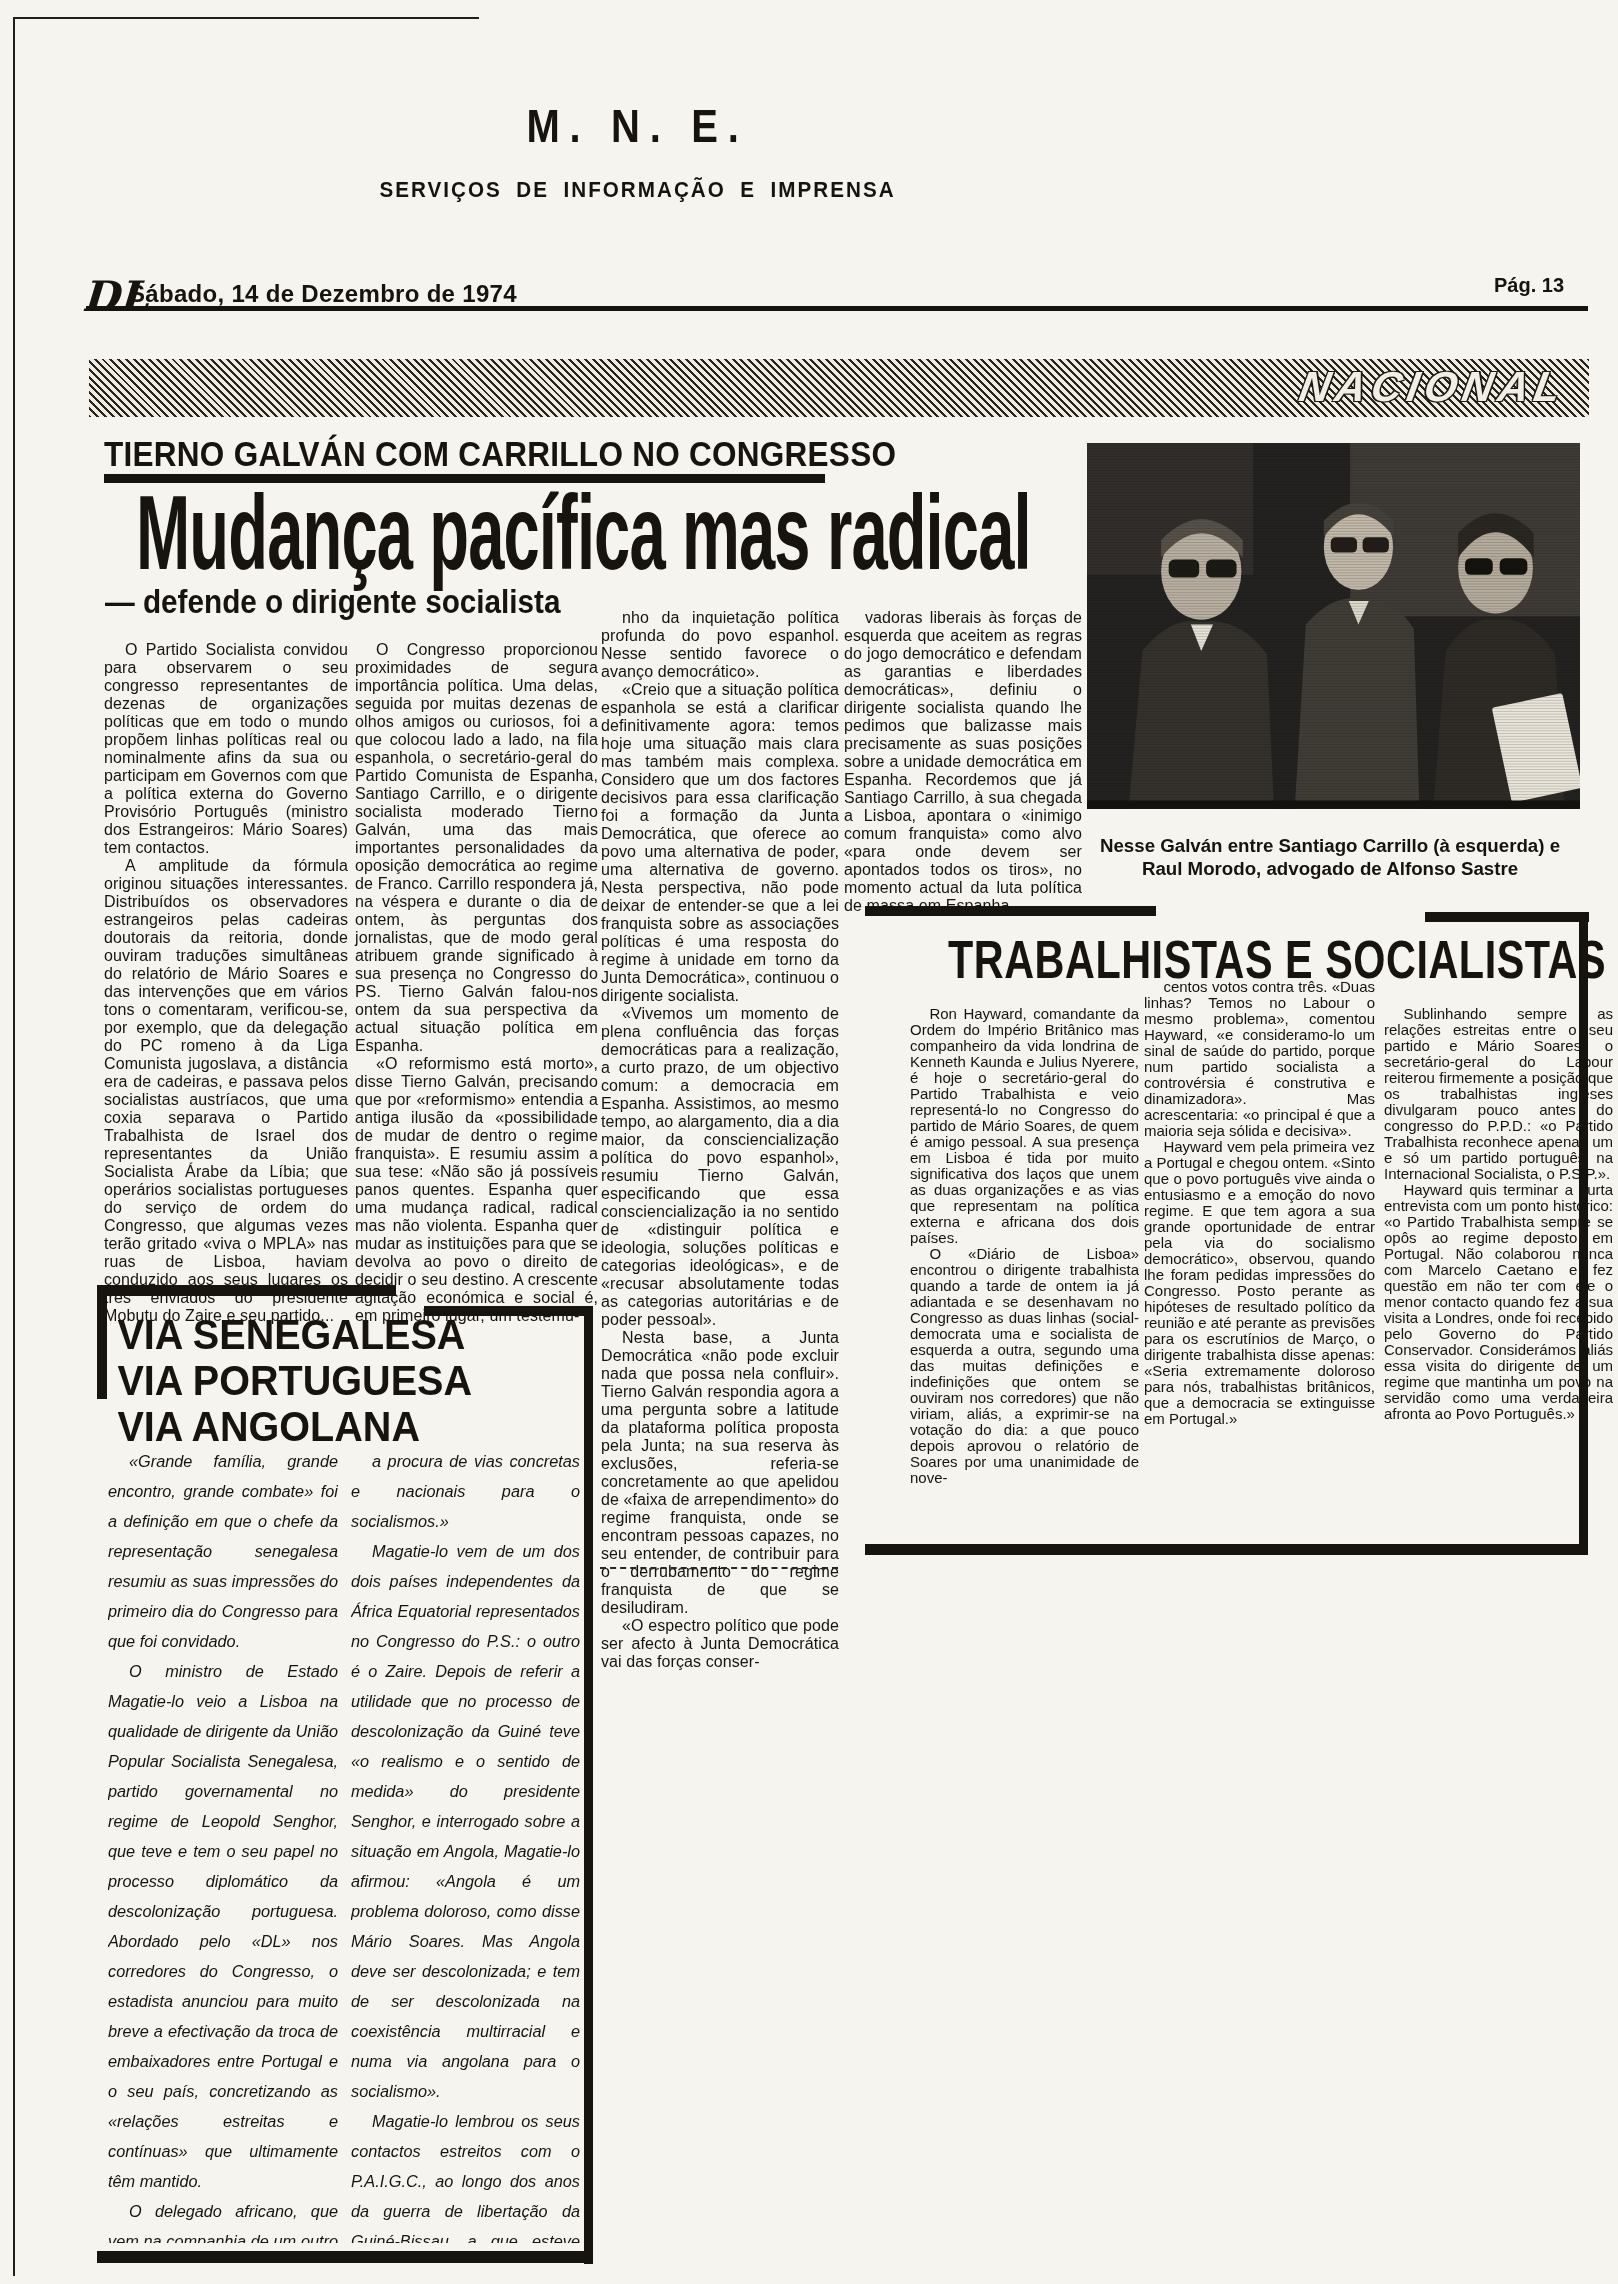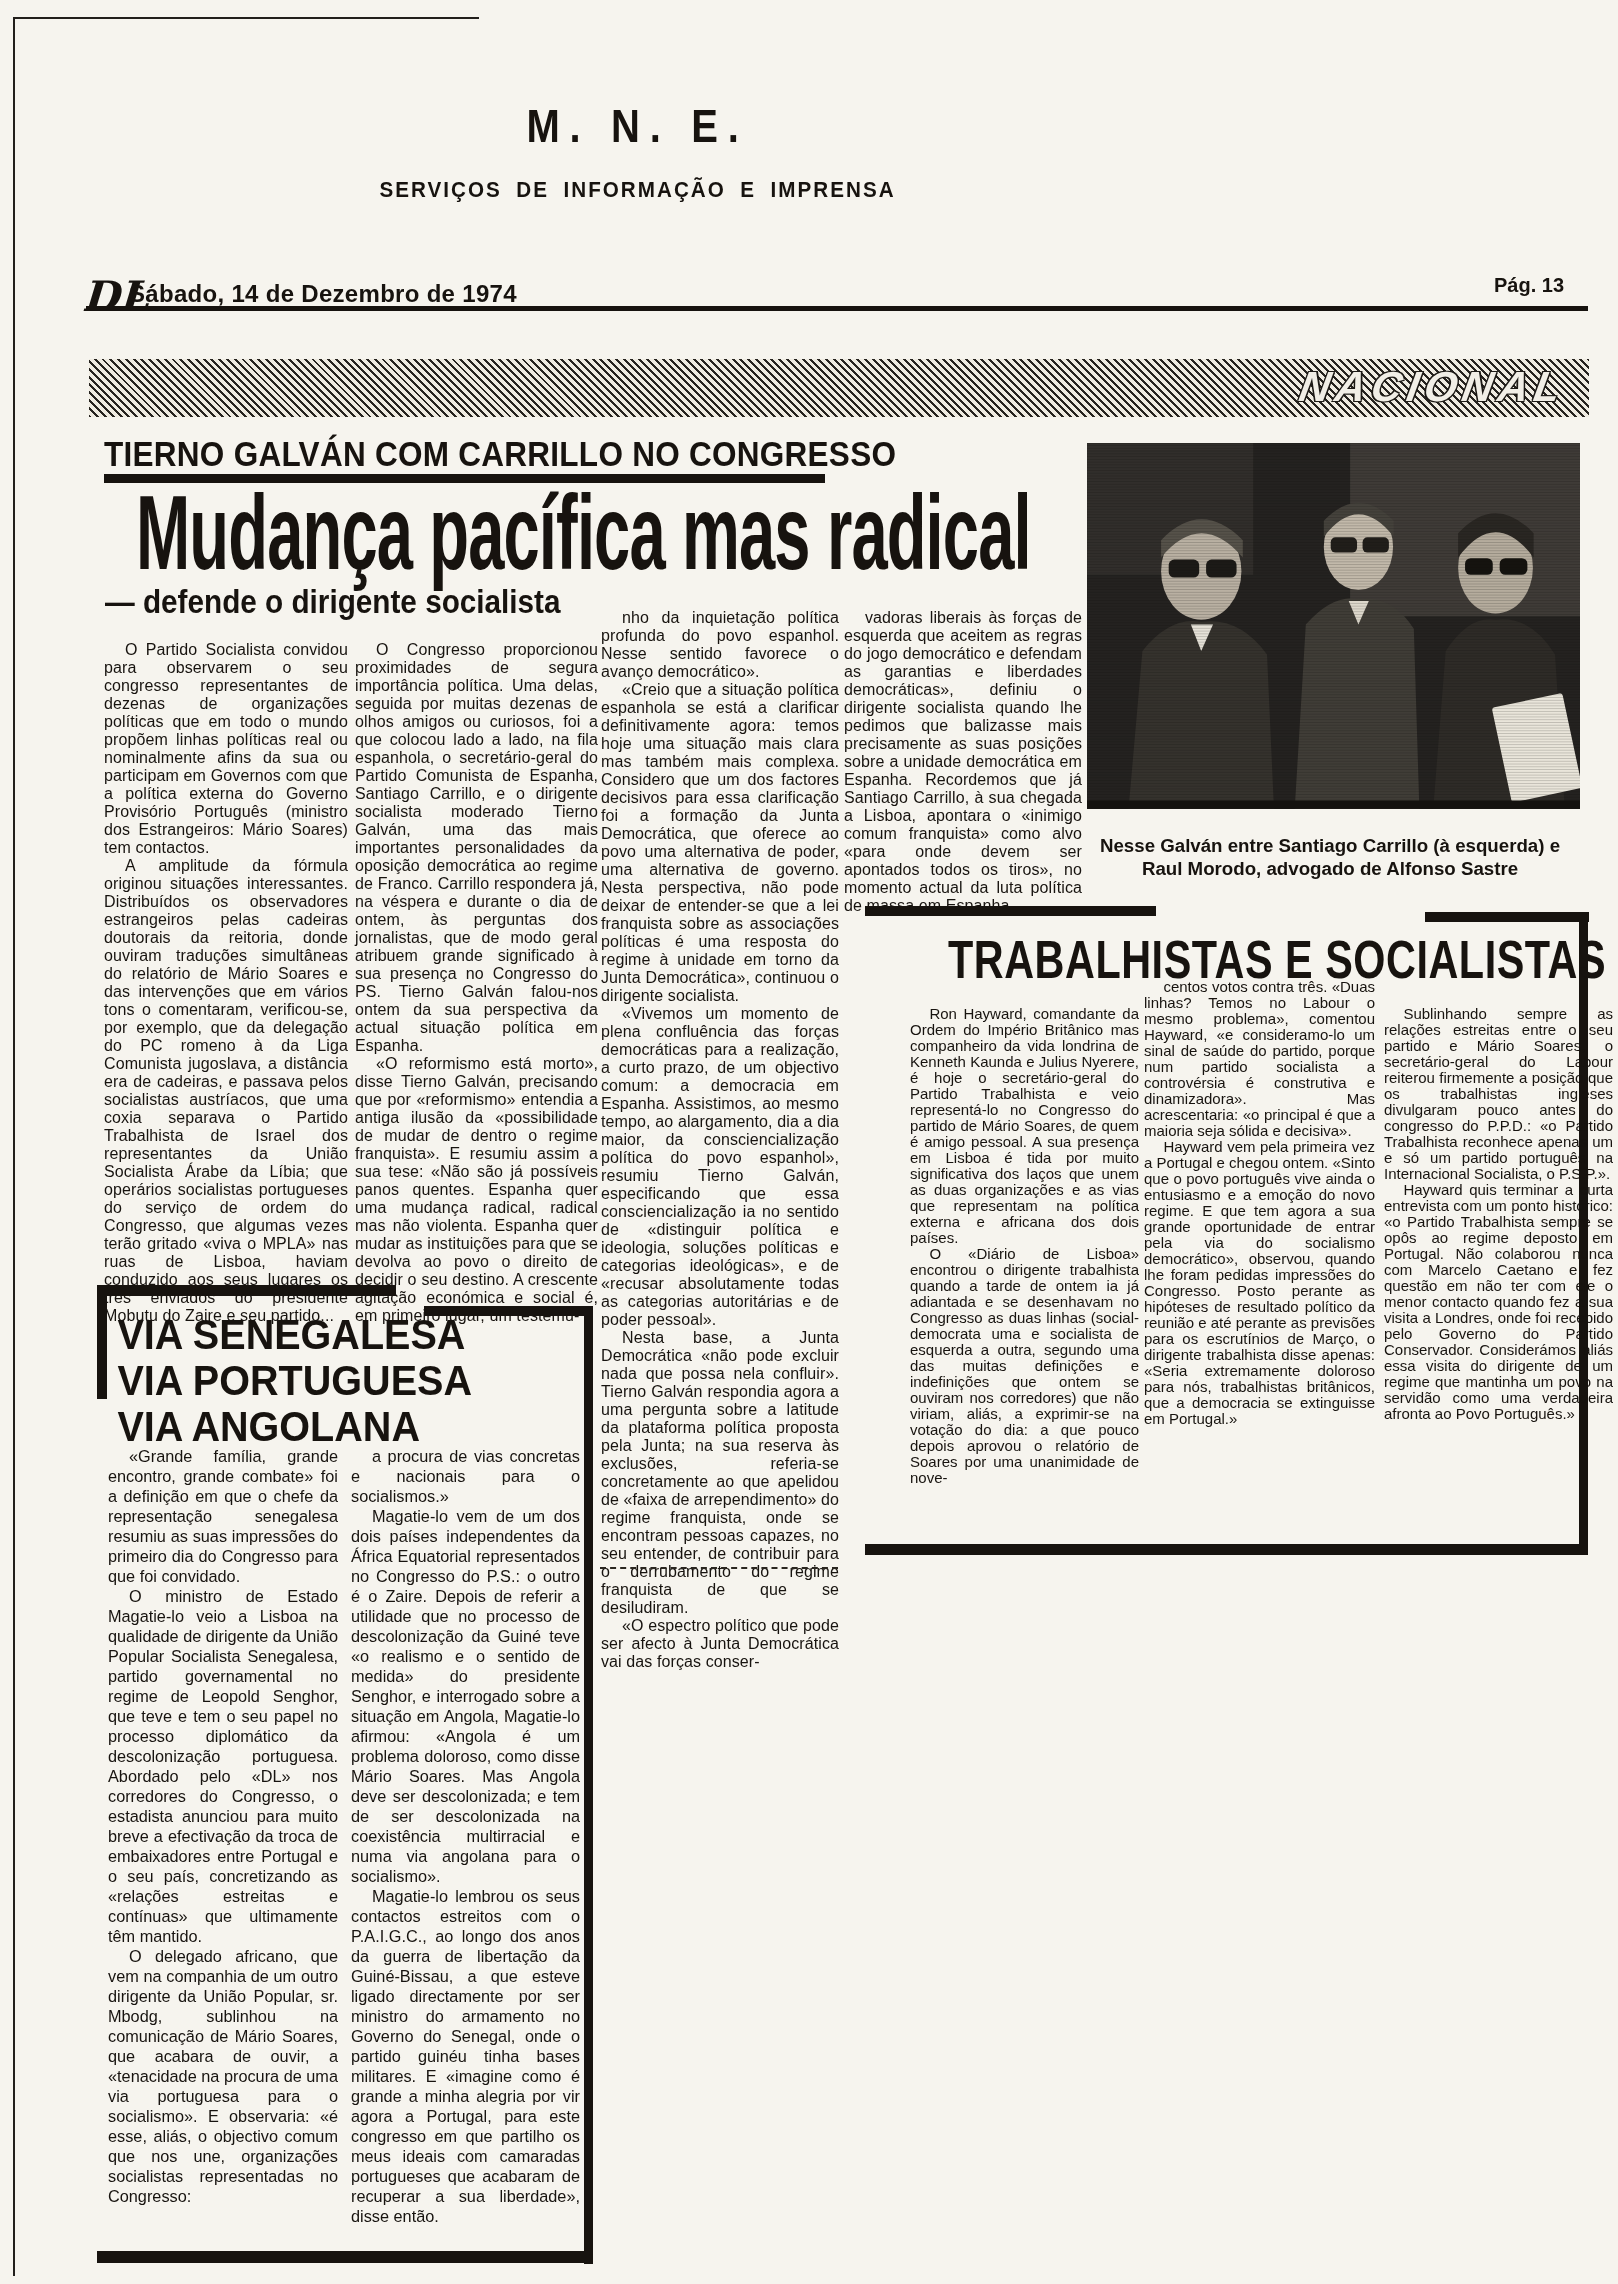--- a/index.html
+++ b/index.html
@@ -55,21 +55,21 @@
   
   .trab-title{left:948px;top:929px;font-size:53px;transform:scaleX(.78);transform-origin:left;letter-spacing:0.7px;}
   .trabcol{font-size:15px;line-height:16px;margin-left:34px;}
   .trabcol .para{margin:0;text-indent:19.4px;text-align:justify;}
   .trabA{left:876px;top:1006px;width:229px;height:534px;overflow:hidden;}
   .trabB{left:1110px;top:979px;width:231px;height:534px;overflow:hidden;}
   .trabC{left:1350px;top:1006px;width:229px;height:534px;overflow:hidden;}
   
   .via-title{left:97px;top:1311px;width:510px;}
   .via-title .via-title-line{font-size:43px;font-weight:800;line-height:46px;margin:0;transform:scaleX(.92);}
-  .viacol{font-size:16.3px;line-height:20px;}
+  .viacol{font-size:16.3px;line-height:30px;font-style:italic;}
   .viacol .para{margin:0;text-indent:21px;text-align:justify;}
   .viaL{left:108px;top:1446px;width:230px;height:797px;overflow:hidden;}
   .viaR{left:351px;top:1446px;width:229px;height:797px;overflow:hidden;}
 </style>
 </head>
 <body>
 
 <div class="page">
 
   <div class="abs scan-edge-v"></div>

